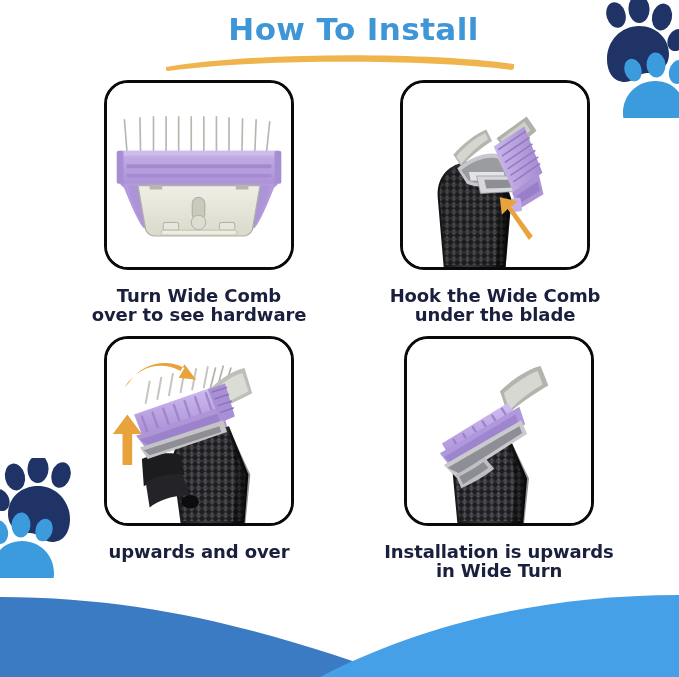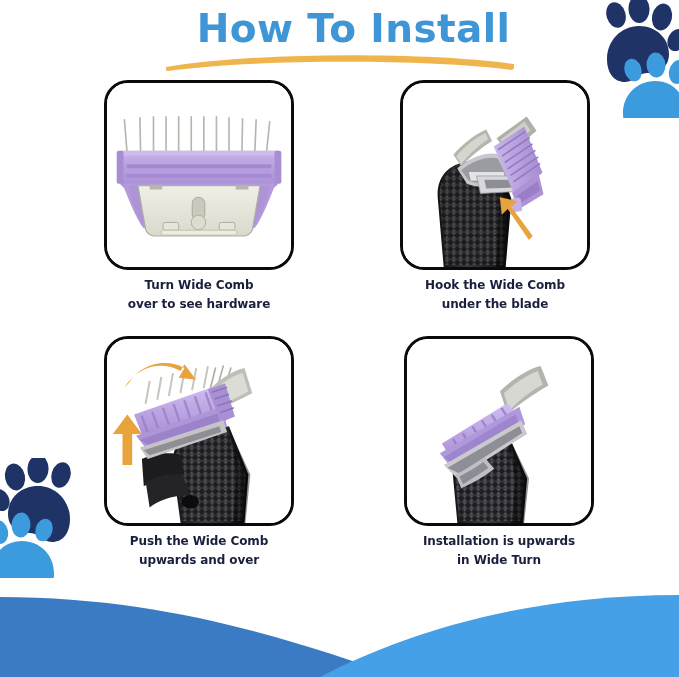--- a/index.html
+++ b/index.html
@@ -20,21 +20,21 @@
 
   
   #title-block {
     position:absolute;
     left:0; top:4px;
     width:679px;
     text-align:center;
   }
   #page-title {
     font-family:"DejaVu Sans", sans-serif;
-    font-size:39px;
+    font-size:31px;
     font-weight:bold;
     color:#3E96D6;
     letter-spacing:0.4px;
     line-height:50px;
     white-space:nowrap;
     padding-left:28px;
   }
   #title-underline {
     position:absolute;
     left:50%; top:46px;
@@ -60,24 +60,24 @@
     width:190px; height:190px;
     margin:0 auto;
     border:3px solid #0a0a0a;
     border-radius:24px;
     background:#ffffff;
     overflow:hidden;
   }
   .panel-photo { position:absolute; inset:0; width:100%; height:100%; display:block; }
 
   .panel-caption {
-    margin-top:6px;
+    margin-top:16px;
     text-align:center;
     font-family:"DejaVu Sans", sans-serif;
-    font-size:12px;
+    font-size:18px;
     font-weight:bold;
     color:#1A1F3D;
     line-height:19px;
     letter-spacing:-0.1px;
   }
   .panel-caption .cap-line { display:block; white-space:nowrap; }
 
   
   #bottom-waves {
     position:absolute;
@@ -331,21 +331,20 @@
 
         <g>
           <path d="M22,46 C36,24 62,20 80,30 L74,40 L92,42 L80,26 L76,33 C56,22 32,28 18,50 Z" fill="#E8A33D"></path>
         </g>
         <g>
           <path d="M16,130 L16,98 L6,98 L21,78 L36,98 L26,98 L26,130 Z" fill="#E8A33D"></path>
         </g>
       </svg>
     </div>
     <div class="panel-caption">
-      <span class="cap-line">Push the Wide Comb</span>
       <span class="cap-line">upwards and over</span>
     </div>
   </div>
 
   <div class="panel-cell" id="cell-4">
     <div class="panel-frame">
       <svg class="panel-photo" viewBox="0 0 190 190">
         <defs>
           <pattern id="cf4" width="7" height="7" patternUnits="userSpaceOnUse">
             <rect width="7" height="7" fill="#3E3E42"></rect>

